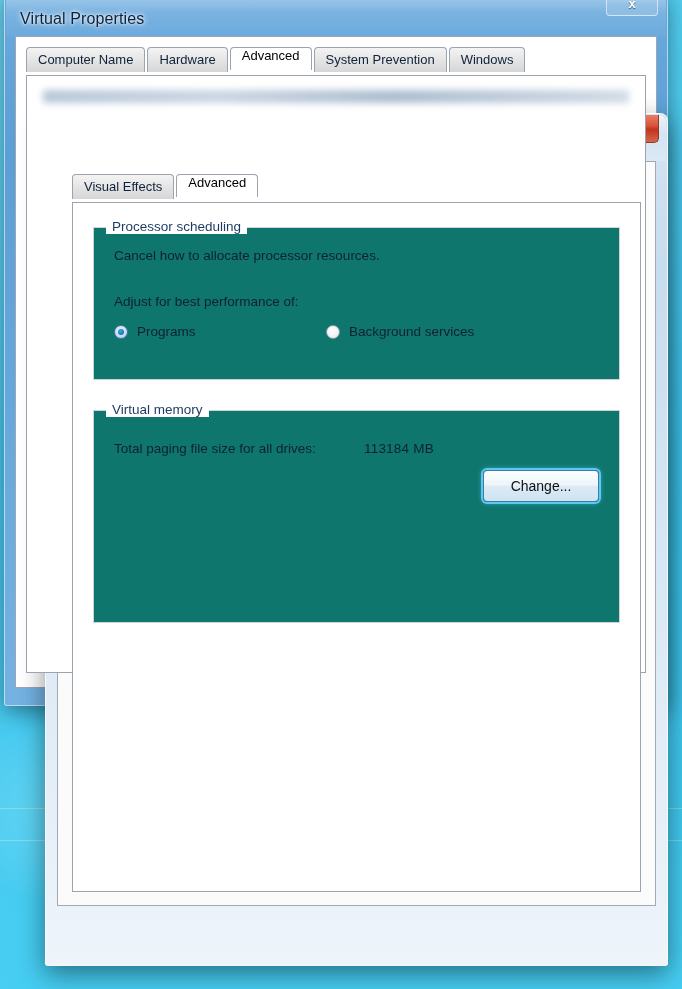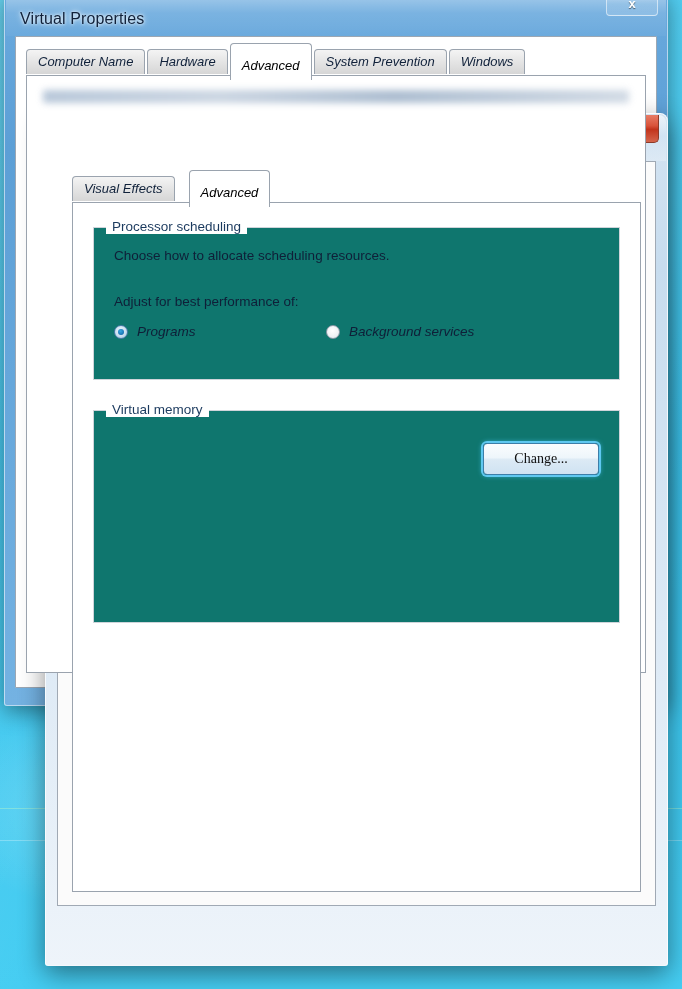--- a/index.html
+++ b/index.html
@@ -93,45 +93,44 @@
     background: #ffffff;
     border: 1px solid #9ca7b3;
     border-radius: 1px;
     position: relative;
     overflow: hidden;
   }
 
   
   .tabstrip {
     display: flex;
-    align-items: center;
+    align-items: flex-start;
     padding-left: 10px;
     height: 28px;
     margin-top: 10px;
     position: relative;
     z-index: 2;
-    font-style: italic;
   }
   .tab {
     font-size: 13px;
     color: #10213a;
     padding: 4px 11px 5px 11px;
     margin-right: 2px;
     border: 1px solid #9aa3ae;
     border-bottom: none;
     border-radius: 4px 4px 0 0;
     background: linear-gradient(180deg, #f4f4f4 0%, #e3e3e3 55%, #d6d6d6 100%);
     cursor: pointer;
     line-height: 15px;
     white-space: nowrap;
   }
   .tab.active {
     background: #ffffff;
     color: #000;
-    padding: 14px 11px 7px 11px;
+    padding: 0 11px 7px 11px;
     margin-bottom: -1px;
     position: relative;
     z-index: 3;
     border-color: #9aa3ae;
   }
   .tab-panel {
     border: 1px solid #9aa3ae;
     background: #ffffff;
     margin: 0 10px;
     position: relative;
@@ -192,21 +191,21 @@
     background: linear-gradient(180deg, #e9806a 0%, #d9533a 42%, #c2341c 55%, #d4654c 100%);
     box-shadow: inset 0 1px 0 rgba(255,255,255,0.4);
   }
   #performance-options .win-body {
     margin: 0 10px;
     height: 745px;
     background: #fbfbfb;
     border: 1px solid #a0a9b4;
     position: relative;
   }
-  #po-tabstrip { padding-left: 14px; margin-top: 12px; gap: 12px; }
+  #po-tabstrip { padding-left: 14px; margin-top: 12px; }
   #po-panel {
     height: 690px;
     margin: 0 14px;
     background: #ffffff;
   }
 
   
   .groupbox {
     position: relative;
     margin: 24px 20px 0 20px;
@@ -227,21 +226,21 @@
   #virtual-memory { height: 213px; margin-top: 30px; }
 
   .body-text {
     font-size: 13.5px;
     color: #0f1f38;
     line-height: 20px;
   }
   .spacer-lg { height: 26px; }
 
   
-  .radio-row { display: flex; align-items: center; margin-top: 12px; font-style: italic; }
+  .radio-row { display: flex; align-items: center; margin-top: 12px; }
   .radio-item { display: flex; align-items: center; cursor: pointer; }
   .radio-item.first { width: 212px; }
   .radio-mark {
     width: 14px; height: 14px;
     border-radius: 50%;
     border: 1px solid #8d9aa8;
     background: radial-gradient(circle at 45% 38%, #ffffff 0%, #f0f3f6 55%, #dfe5eb 100%);
     display: inline-block;
     position: relative;
     flex: none;
@@ -262,21 +261,21 @@
 
   
   .vm-total-row { display: flex; margin-top: 12px; font-size: 13.5px; color: #0f1f38; }
   .vm-total-label { width: 250px; }
   .vm-total-value { letter-spacing: 0.2px; }
 
   .change-row { display: flex; justify-content: flex-end; margin-top: 14px; }
 
   
   .btn {
-    font-family: Liberation Serif, serif;
+    font-family: Liberation Sans, sans-serif;
     font-size: 13.5px;
     color: #101010;
     border: 1px solid #9aa4ae;
     border-radius: 3px;
     background: linear-gradient(180deg, #fdfdfd 0%, #f1f1f1 48%, #e2e2e2 52%, #dadada 100%);
     cursor: pointer;
     line-height: 1;
     display: flex;
     align-items: center;
     justify-content: center;
@@ -355,37 +354,41 @@
   <div class="win-body">
     <div class="tabstrip" id="po-tabstrip">
       <div class="tab">Visual Effects</div>
       <div class="tab active">Advanced</div>
     </div>
 
     <div class="tab-panel" id="po-panel">
 
       <div class="groupbox" id="processor-scheduling">
         <span class="gb-title">Processor scheduling</span>
-        <div class="body-text">Choose how to allocate scheduling resources.</div>
+        <div class="body-text">Cancel how to allocate processor resources.</div>
         <div class="spacer-lg"></div>
         <div class="body-text">Adjust for best performance of:</div>
         <div class="radio-row">
           <div class="radio-item first checked">
             <span class="radio-mark"></span>
             <span class="radio-label">Programs</span>
           </div>
           <div class="radio-item">
             <span class="radio-mark"></span>
             <span class="radio-label">Background services</span>
           </div>
         </div>
       </div>
 
       <div class="groupbox" id="virtual-memory">
         <span class="gb-title">Virtual memory</span>
+        <div class="vm-total-row">
+          <span class="vm-total-label">Total paging file size for all drives:</span>
+          <span class="vm-total-value">113184 MB</span>
+        </div>
         <div class="change-row">
           <button class="btn" id="change-button">Change...</button>
         </div>
       </div>
 
     </div>
 
     <div id="po-footer">
       <span id="watermark">Hello.Blog.IR</span>
       <button class="btn">OK</button>

